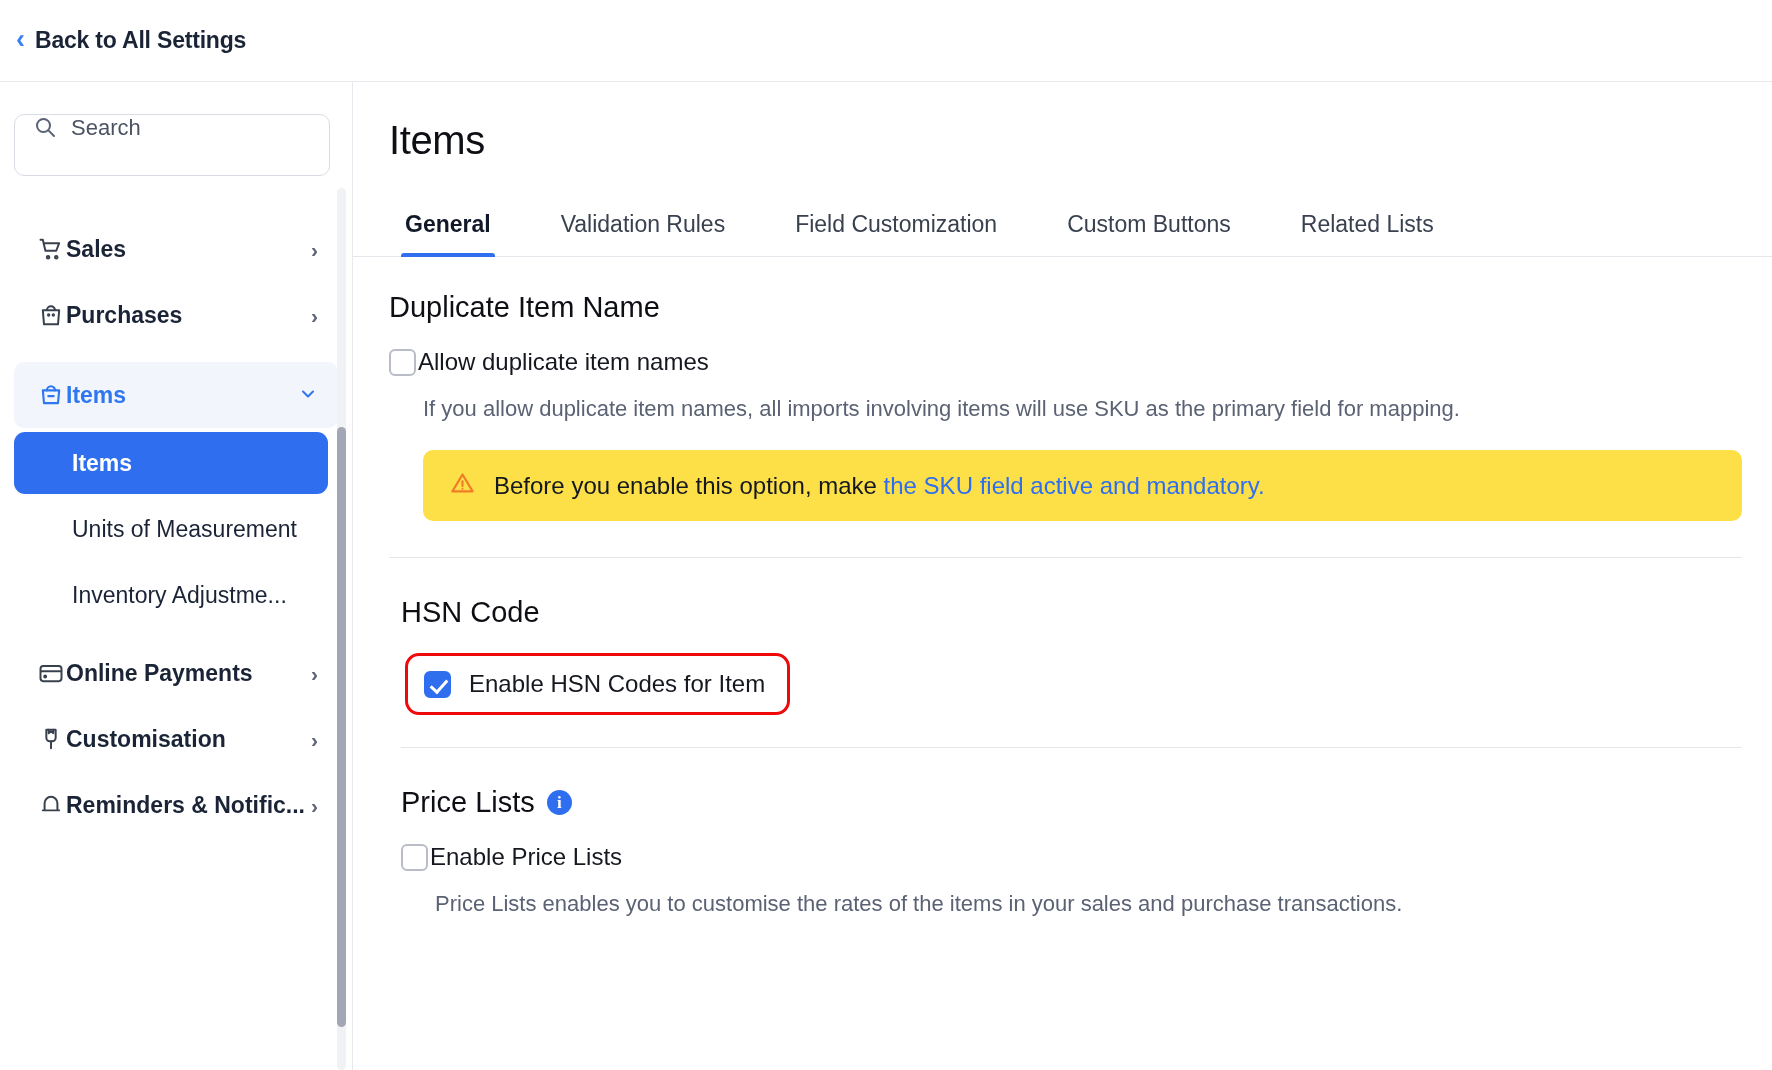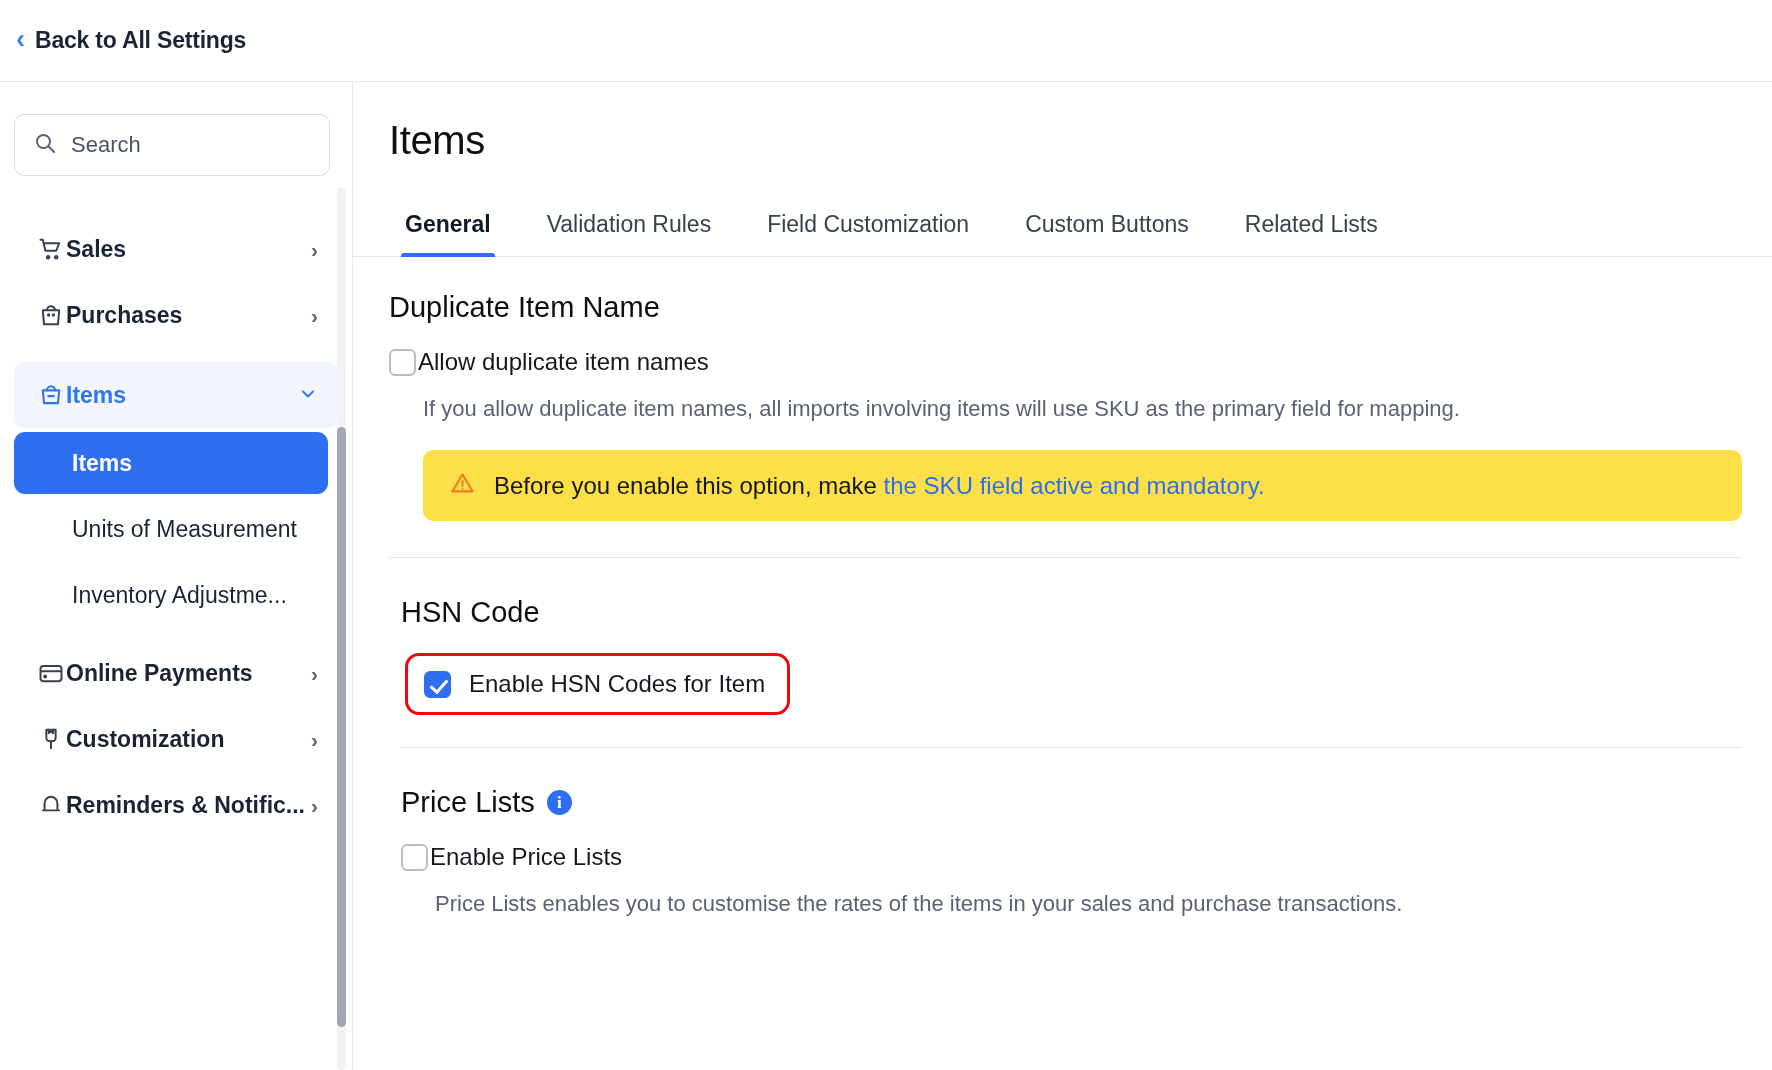--- a/index.html
+++ b/index.html
@@ -59,21 +59,21 @@
     padding-top: 32px;
     overflow: hidden;
   }
 
   .search-wrap {
     margin: 0 22px 12px 14px;
     height: 62px;
     border: 1px solid #d9dce3;
     border-radius: 10px;
     display: flex;
-    align-items: center;
+    align-items: flex-start;
     padding: 0 18px;
     gap: 14px;
     background: #fff;
   }
   .search-wrap svg { flex: none; }
   .search-input {
     border: 0;
     outline: 0;
     font-size: 22px;
     font-family: "Liberation Sans", sans-serif;
@@ -162,21 +162,21 @@
   .page-title {
     font-size: 40px;
     font-weight: 400;
     color: #0d0f14;
     padding: 36px 0 0 36px;
     letter-spacing: -0.4px;
   }
 
   .tabs {
     display: flex;
-    gap: 0;
+    gap: 14px;
     padding: 0 0 0 24px;
     margin-top: 36px;
     border-bottom: 1px solid #e4e6eb;
   }
   .tab {
     font-size: 23px;
     color: #39414f;
     padding: 12px 28px 18px 28px;
     cursor: pointer;
     white-space: nowrap;
@@ -383,21 +383,21 @@
       </div>
 
       <div class="nav-row">
         <span class="nav-ico">
           <svg width="28" height="28" viewBox="0 0 24 24" fill="none" stroke="#39414f" stroke-width="1.7" stroke-linejoin="round" stroke-linecap="round">
             <path d="M8 4h8v7a3 3 0 0 1-3 3h-2a3 3 0 0 1-3-3V4z"></path>
               <path d="M10 4v3l2-1.6L14 7V4"></path>
               <line x1="12" y1="14" x2="12" y2="20"></line>
           </svg>
         </span>
-        <span class="label">Customization</span>
+        <span class="label">Customisation</span>
         <span class="chev">›</span>
       </div>
 
       <div class="nav-row">
         <span class="nav-ico">
           <svg width="28" height="28" viewBox="0 0 24 24" fill="none" stroke="#39414f" stroke-width="1.7" stroke-linejoin="round" stroke-linecap="round">
             <path d="M6.5 16V10.5a5.5 5.5 0 0 1 11 0V16"></path>
               <line x1="5" y1="16.6" x2="19" y2="16.6"></line>
           </svg>
         </span>

